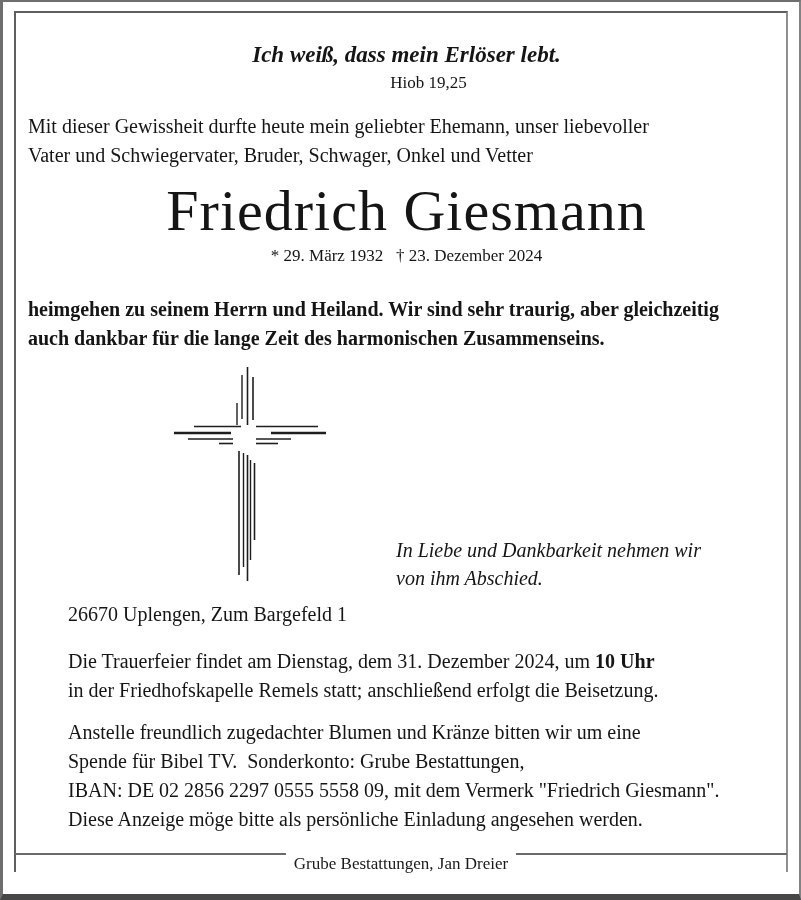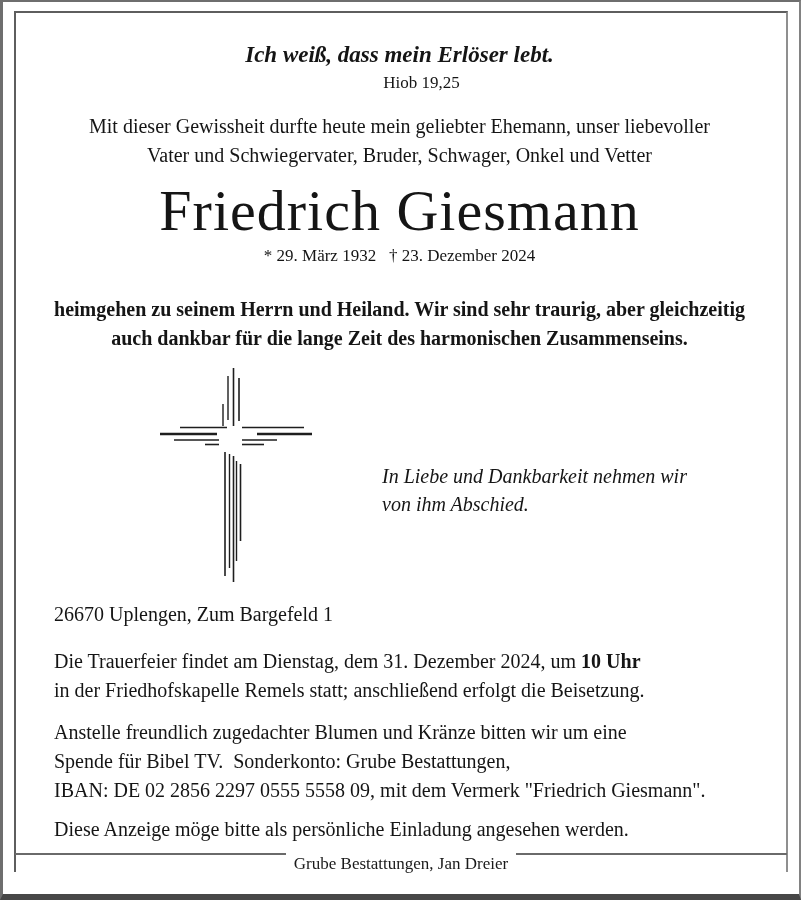--- a/index.html
+++ b/index.html
@@ -23,23 +23,23 @@
     position: absolute;
     left: 14px; right: 13px; top: 11px; bottom: 28px;
     border-top: 2px solid #5e5e5e;
     border-left: 2px solid #5e5e5e;
     border-right: 2px solid #8f8f8f;
     border-bottom: none;
     pointer-events: none;
   }
   .content {
     position: absolute;
-    left: 14px; right: 16px; top: 13px;
+    left: 28px; right: 16px; top: 13px;
   }
-  .center { text-align: center; }
+  .center { text-align: left; }
   .quote {
     margin-top: 28px;
     font-size: 23px; line-height: 28px;
     font-weight: bold; font-style: italic;
     text-align: center;
   }
   .quote-source {
     margin-top: 3px;
     font-size: 17px; line-height: 21px;
     text-align: center;
@@ -59,36 +59,36 @@
     font-size: 17px; line-height: 28px;
     text-align: center;
   }
   .body-par {
     margin-top: 25px;
     font-size: 20px; line-height: 29px; font-weight: bold;
   }
   .closing-row {
     margin-top: 11px;
     display: flex;
-    align-items: center;
+    align-items: flex-end;
     height: 228px;
   }
   .cross-wrap { margin-left: 143px; width: 170px; flex: 0 0 auto; }
   .closing-text {
     margin-left: 55px;
     padding-top: 23px;
     font-size: 20px;
   }
   .farewell { font-style: italic; line-height: 28px; }
   .mourners { font-weight: bold; line-height: 28px; margin-top: 9px; }
   .left-block { margin-left: 40px; font-size: 20px; line-height: 29px; }
   .address  { margin-top: 8px; }
   .funeral  { margin-top: 18px; }
   .donation { margin-top: 13px; }
-  .invitation { margin-top: 10px; }
+  .invitation { margin-top: 0; }
   .b { font-weight: bold; }
   .footer-row {
     position: absolute;
     left: 15px; right: 14px; top: 853px;
     display: flex;
     align-items: flex-start;
   }
   .footer-line {
     flex: 1 1 auto;
     height: 2px;

